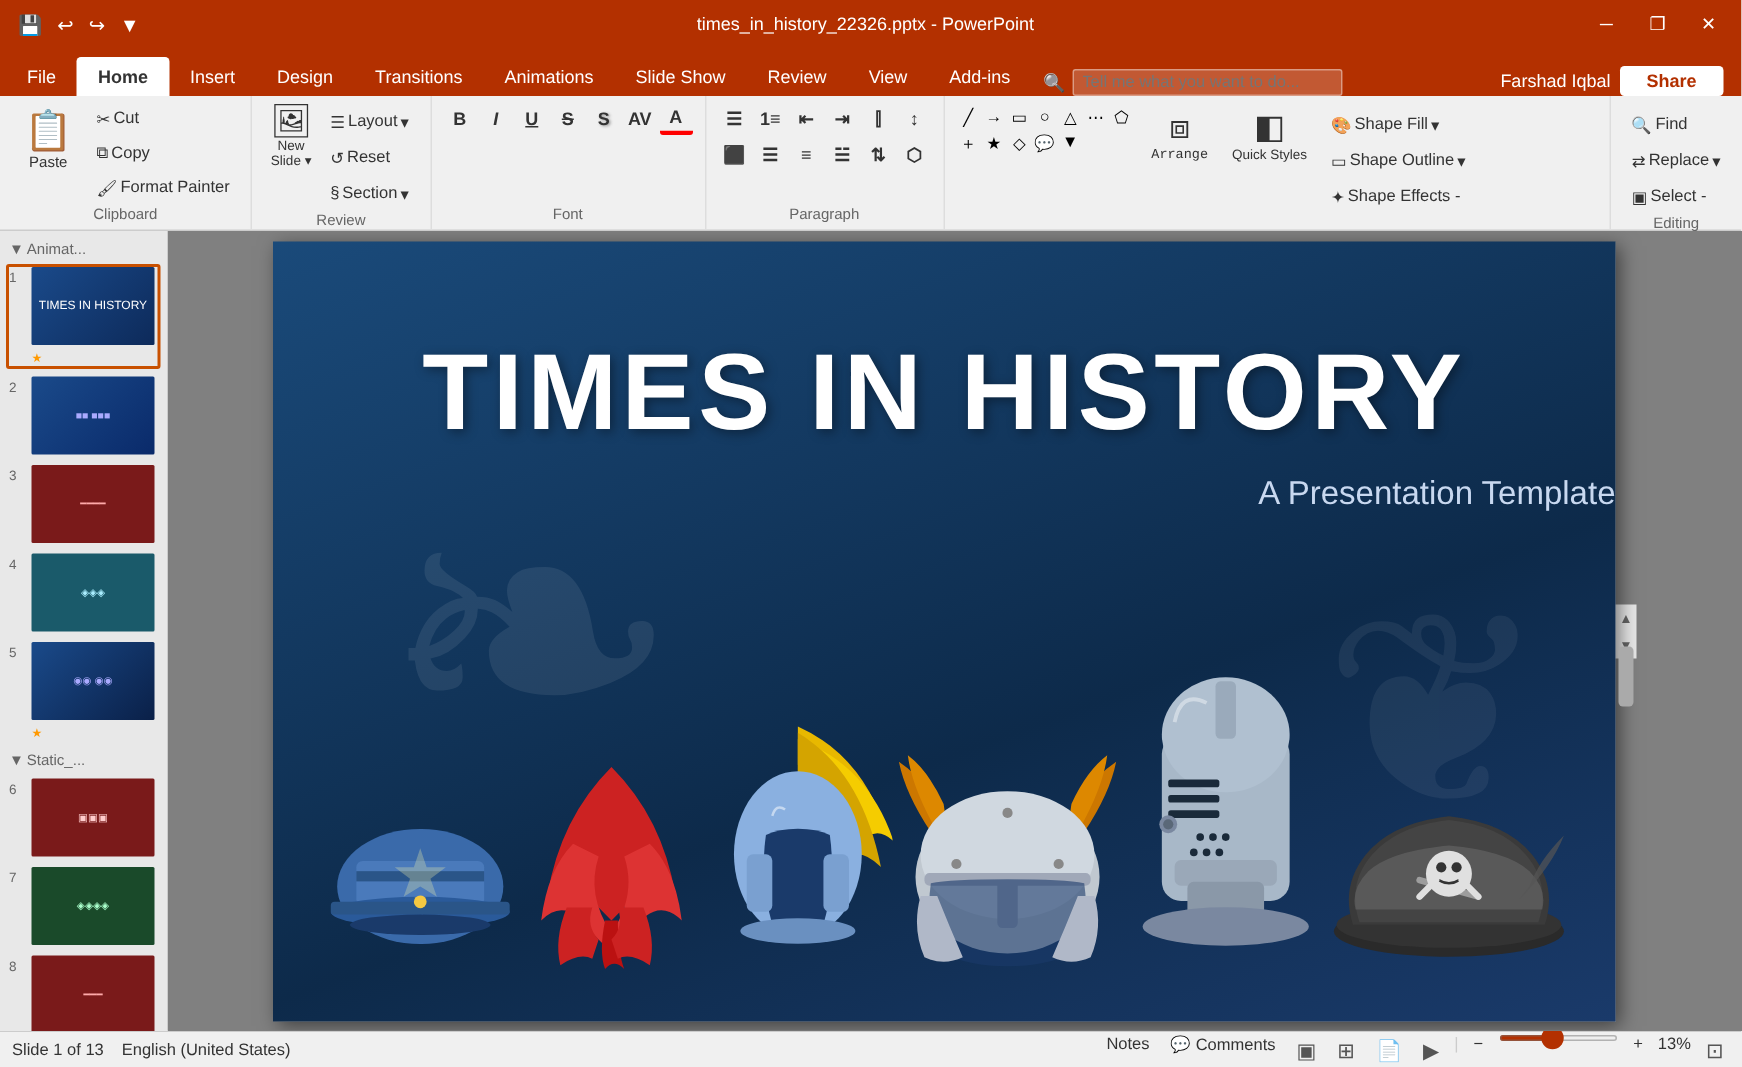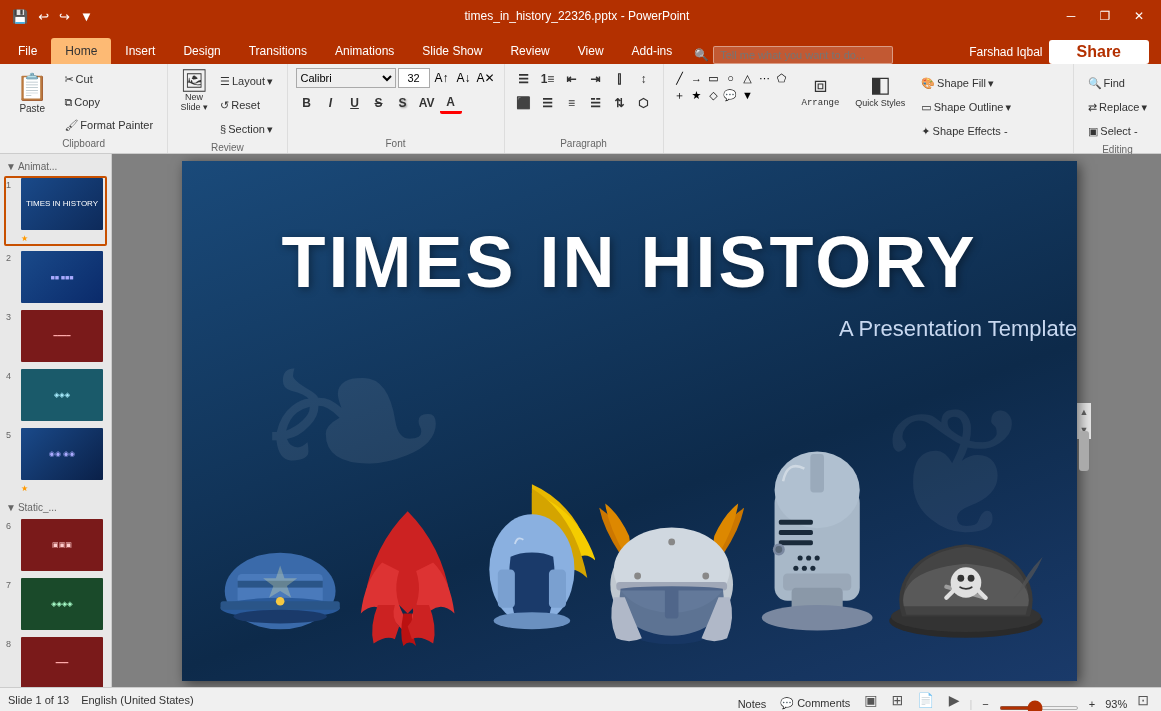--- a/index.html
+++ b/index.html
@@ -16,21 +16,21 @@
     .quick-access { display: flex; align-items: center; gap: 2px; }
     .qa-btn { background: none; border: none; color: white; cursor: pointer; padding: 2px 4px; font-size: 13px; border-radius: 2px; }
 
     
     #ribbon-tabs {
       height: 32px; background: #b33000; display: flex; align-items: flex-end; padding: 0 4px;
     }
     .ribbon-tab {
       padding: 6px 14px; font-size: 12px; cursor: pointer; border-radius: 3px 3px 0 0; color: white; background: none; border: none;
     }
-    .ribbon-tab.active { background: #fdba74; color: #333; }
+    .ribbon-tab.active { background: #ffffff; color: #333; font-weight: bold; }
 
     
     #ribbon {
       height: 90px; background: #f0f0f0; border-bottom: 1px solid #ccc; display: flex; align-items: stretch;
     }
     .ribbon-group {
       display: flex; flex-direction: column; align-items: flex-start; padding: 4px 8px; border-right: 1px solid #ddd; min-width: fit-content;
     }
     .ribbon-group-content { display: flex; align-items: flex-start; gap: 2px; flex: 1; }
     .ribbon-group-label { font-size: 10px; color: #666; text-align: center; width: 100%; margin-top: auto; padding-top: 2px; }
@@ -106,33 +106,33 @@
     }
     .scroll-arrow { font-size: 9px; color: #666; cursor: pointer; padding: 2px; }
     .scroll-track { flex: 1; width: 10px; background: #d0d0d0; border-radius: 3px; margin: 2px 0; position: relative; }
     .scroll-thumb { width: 10px; height: 40px; background: #aaa; border-radius: 3px; position: absolute; top: 10px; }
 
     
     #status-bar {
       height: 24px; background: #f0f0f0; border-top: 1px solid #ccc; display: flex; align-items: center; justify-content: space-between; padding: 0 8px; font-size: 11px; color: #333;
     }
     #status-left { display: flex; align-items: center; gap: 12px; }
-    #status-right { display: flex; align-items: flex-end; gap: 6px; }
+    #status-right { display: flex; align-items: flex-start; gap: 6px; }
     .status-btn { background: none; border: none; cursor: pointer; font-size: 11px; color: #333; padding: 0 4px; }
     .zoom-slider { width: 80px; height: 4px; accent-color: #b33000; cursor: pointer; }
     .view-btn { background: none; border: none; cursor: pointer; padding: 2px 4px; font-size: 14px; color: #555; border-radius: 2px; }
 
     
     .bg-swirl { position: absolute; top: 50%; left: 8%; transform: translateY(-50%); opacity: 0.08; font-size: 240px; color: white; pointer-events: none; user-select: none; }
     .bg-swirl2 { position: absolute; top: 40%; right: 5%; opacity: 0.06; font-size: 180px; color: white; pointer-events: none; user-select: none; }
     .shape-btn { background: none; border: none; cursor: pointer; width: 16px; height: 16px; font-size: 11px; border-radius: 1px; }
 
     
     #user-area { display: flex; align-items: center; gap: 6px; font-size: 12px; color: white; padding: 0 8px; }
-    .share-btn { background: white; color: #b33000; border: none; cursor: pointer; padding: 3px 28px; border-radius: 3px; font-size: 16px; font-weight: bold; }
+    .share-btn { background: white; color: #b33000; border: none; cursor: pointer; padding: 3px 18px; border-radius: 3px; font-size: 12px; font-weight: bold; }
 
     .arrange-btn {
       display: flex; flex-direction: column; align-items: center; padding: 4px 6px; font-size: 10px; color: #333; cursor: pointer; background: none; border: none; border-radius: 2px;
     }
     .arrange-icon { font-size: 22px; }
 
     
     #slide-panel::-webkit-scrollbar { width: 6px; }
     #slide-panel::-webkit-scrollbar-track { background: #e8e8e8; }
     #slide-panel::-webkit-scrollbar-thumb { background: #bbb; border-radius: 3px; }
@@ -210,31 +210,20 @@
           <button class="rbn-btn-sm">§ <span>Section</span> ▾</button>
         </div>
       </div>
     </div>
     <div class="ribbon-group-label">Review</div>
   </div>
 
   <div class="ribbon-group" style="min-width:160px;">
     <div class="ribbon-group-content" style="flex-direction:column; gap:2px;">
       <div class="font-row">
-        <select class="font-select">
-          <option>Calibri</option>
-          <option>Arial</option>
-          <option>Times New Roman</option>
-        </select>
-        <input type="text" class="font-size-input" value="32" style="">
-        <button class="font-btn">A↑</button>
-        <button class="font-btn">A↓</button>
-        <button class="font-btn">A✕</button>
-      </div>
-      <div class="font-row">
         <button class="format-btn"><b>B</b></button>
         <button class="format-btn"><i>I</i></button>
         <button class="format-btn"><u>U</u></button>
         <button class="format-btn"><s>S</s></button>
         <button class="format-btn" style="text-shadow:1px 1px 2px #999;">S</button>
         <button class="format-btn">AV</button>
         <button class="format-btn" style="border-bottom:3px solid red;">A</button>
       </div>
     </div>
     <div class="ribbon-group-label">Font</div>
@@ -543,16 +532,16 @@
     <button class="status-btn">Notes</button>
     <button class="status-btn">💬 Comments</button>
     <button class="view-btn" title="Normal">▣</button>
     <button class="view-btn" title="Slide Sorter">⊞</button>
     <button class="view-btn" title="Reading View">📄</button>
     <button class="view-btn" title="Slide Show">▶</button>
     <span style="color:#ccc;">|</span>
     <button class="status-btn">−</button>
     <input type="range" class="zoom-slider" min="10" max="200" value="93" style="">
     <button class="status-btn">+</button>
-    <span>93%</span>
+    <span>13%</span>
     <button class="view-btn" title="Fit slide to current window">⊡</button>
   </div>
 </div>
 
 </body></html>

